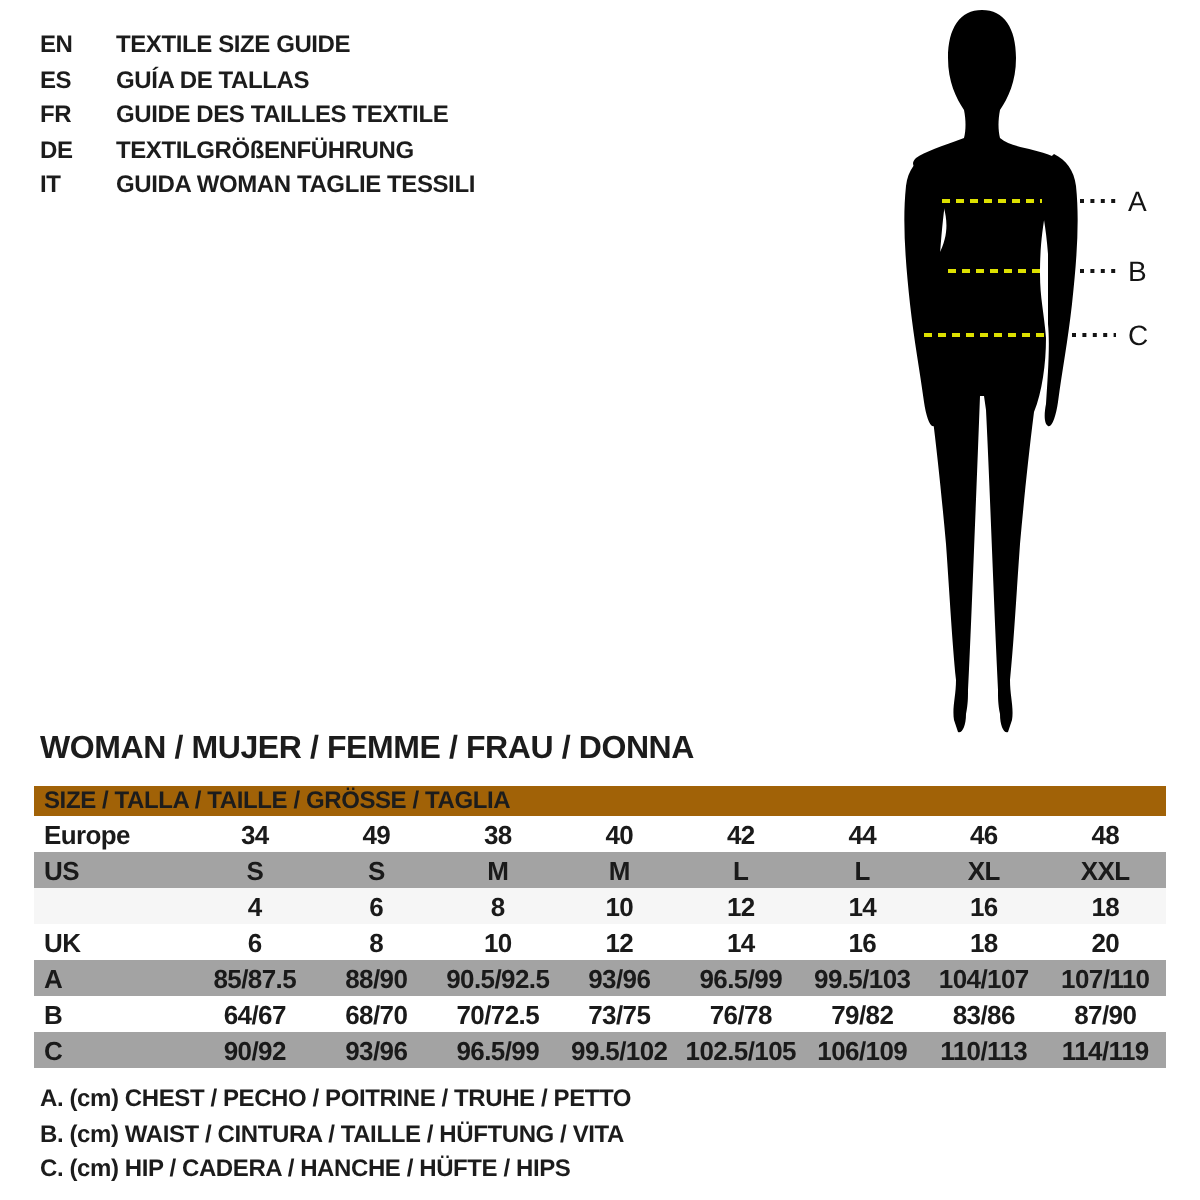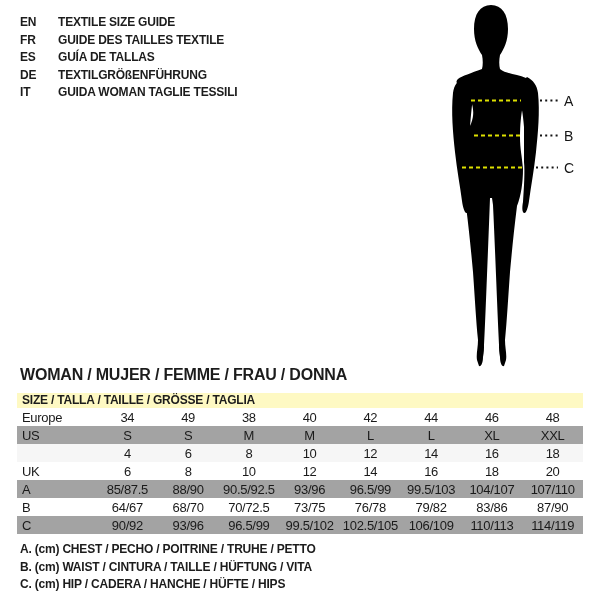--- a/index.html
+++ b/index.html
@@ -7,48 +7,48 @@
           font-family:"Liberation Sans",sans-serif;color:#1c1c1c;}
   
   .lang-list{position:absolute;left:20px;top:14px;}
   .lang-row{display:flex;line-height:17.5px;font-size:12px;font-weight:700;letter-spacing:-0.2px;}
   .lang-code{width:38px;}
   
   .figure{position:absolute;left:420px;top:0;width:180px;height:375px;}
   
   .tbl-title{position:absolute;left:20px;top:366px;font-size:16px;font-weight:700;letter-spacing:-0.2px;}
   .size-table{position:absolute;left:17px;top:393px;width:566px;}
-  .tbl-header{height:15px;line-height:15px;background:#fef9c3;font-size:12px;font-weight:700;
+  .tbl-header{height:15px;line-height:15px;background:#a16207;font-size:12px;font-weight:700;
               padding-left:5px;letter-spacing:-0.2px;}
-  .tbl-row{display:grid;grid-template-columns:80px repeat(8,1fr);height:18px;align-items:center;}
+  .tbl-row{display:grid;grid-template-columns:80px repeat(8,1fr);height:18px;align-items:center;font-weight:bold;}
   .shade-gray{background:#a3a3a3;}
   .shade-light{background:#f6f6f6;}
   .cell{font-size:13px;text-align:center;letter-spacing:-0.3px;color:#1a1a1a;white-space:nowrap;}
   .cell.lbl{text-align:left;padding-left:5px;}
   
   .legend{position:absolute;left:20px;top:541px;}
   .legend-row{line-height:17.5px;font-size:12px;font-weight:700;letter-spacing:-0.2px;}
 </style>
 </head>
 <body>
 
 <div class="canvas">
 
   <div class="lang-list">
     <div class="lang-row">
       <span class="lang-code">EN</span>
       <span>TEXTILE SIZE GUIDE</span>
     </div>
     <div class="lang-row">
+      <span class="lang-code">ES</span>
+      <span>GUÍA DE TALLAS</span>
+    </div>
+    <div class="lang-row">
       <span class="lang-code">FR</span>
       <span>GUIDE DES TAILLES TEXTILE</span>
-    </div>
-    <div class="lang-row">
-      <span class="lang-code">ES</span>
-      <span>GUÍA DE TALLAS</span>
     </div>
     <div class="lang-row">
       <span class="lang-code">DE</span>
       <span>TEXTILGRÖßENFÜHRUNG</span>
     </div>
     <div class="lang-row">
       <span class="lang-code">IT</span>
       <span>GUIDA WOMAN TAGLIE TESSILI</span>
     </div>
   </div>

